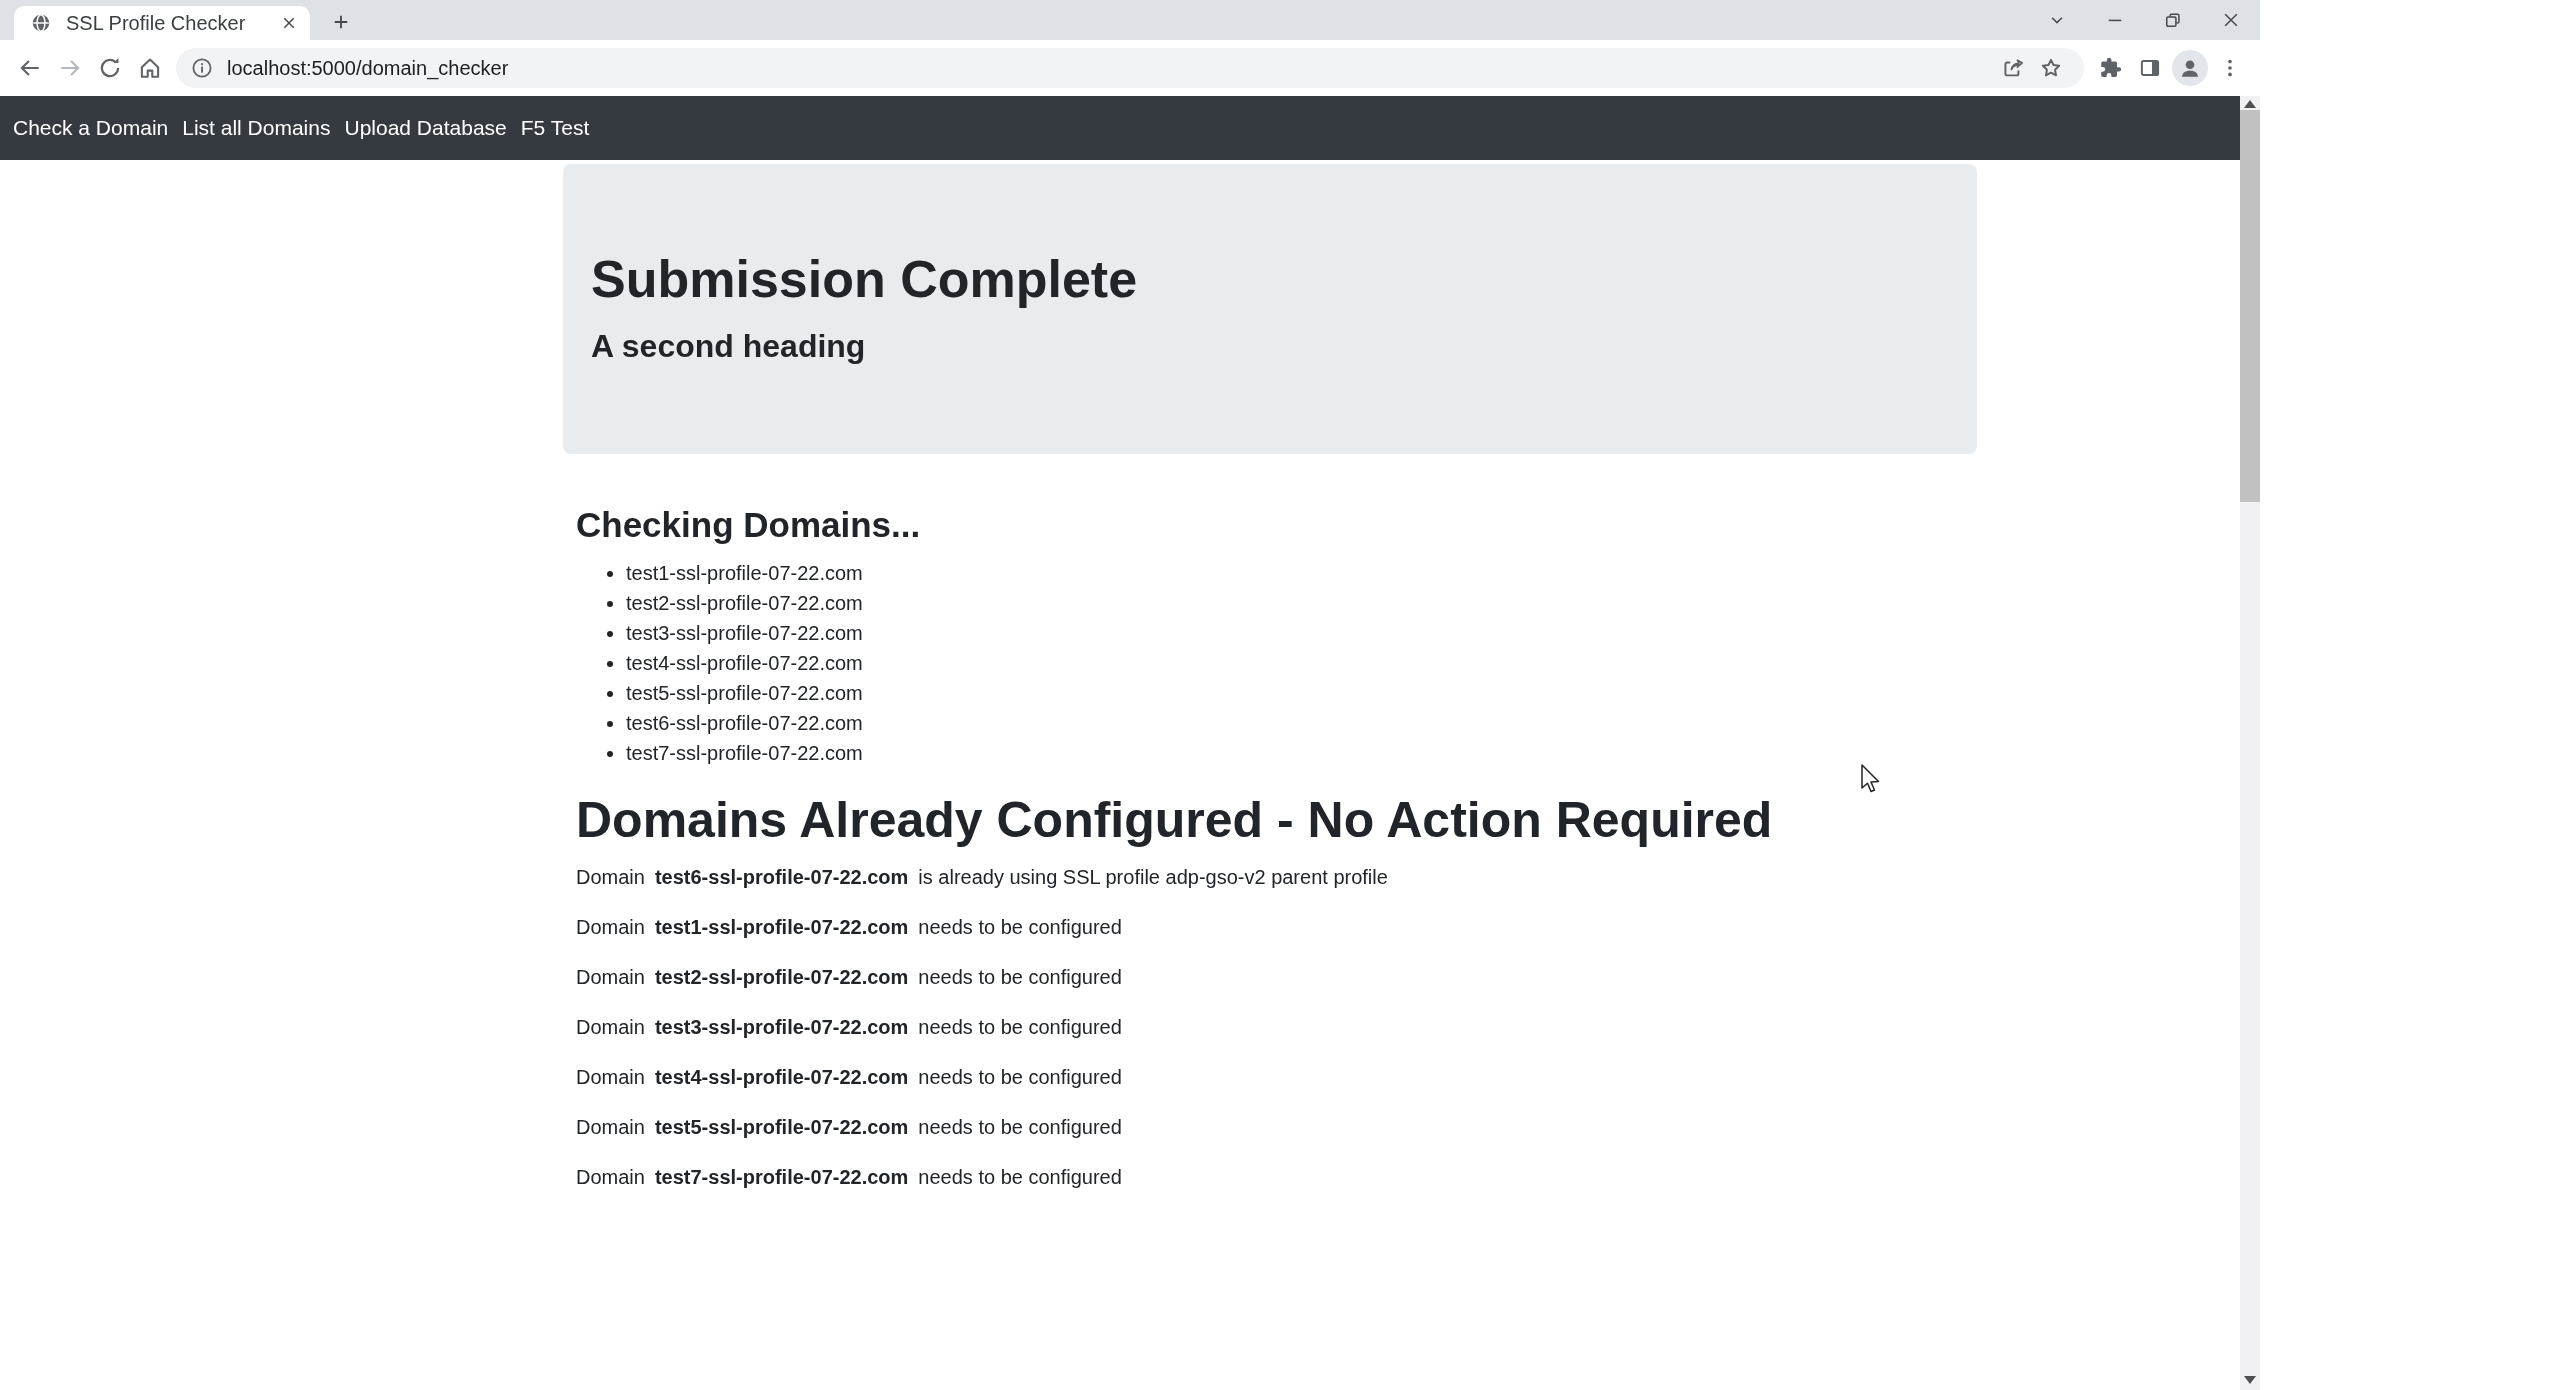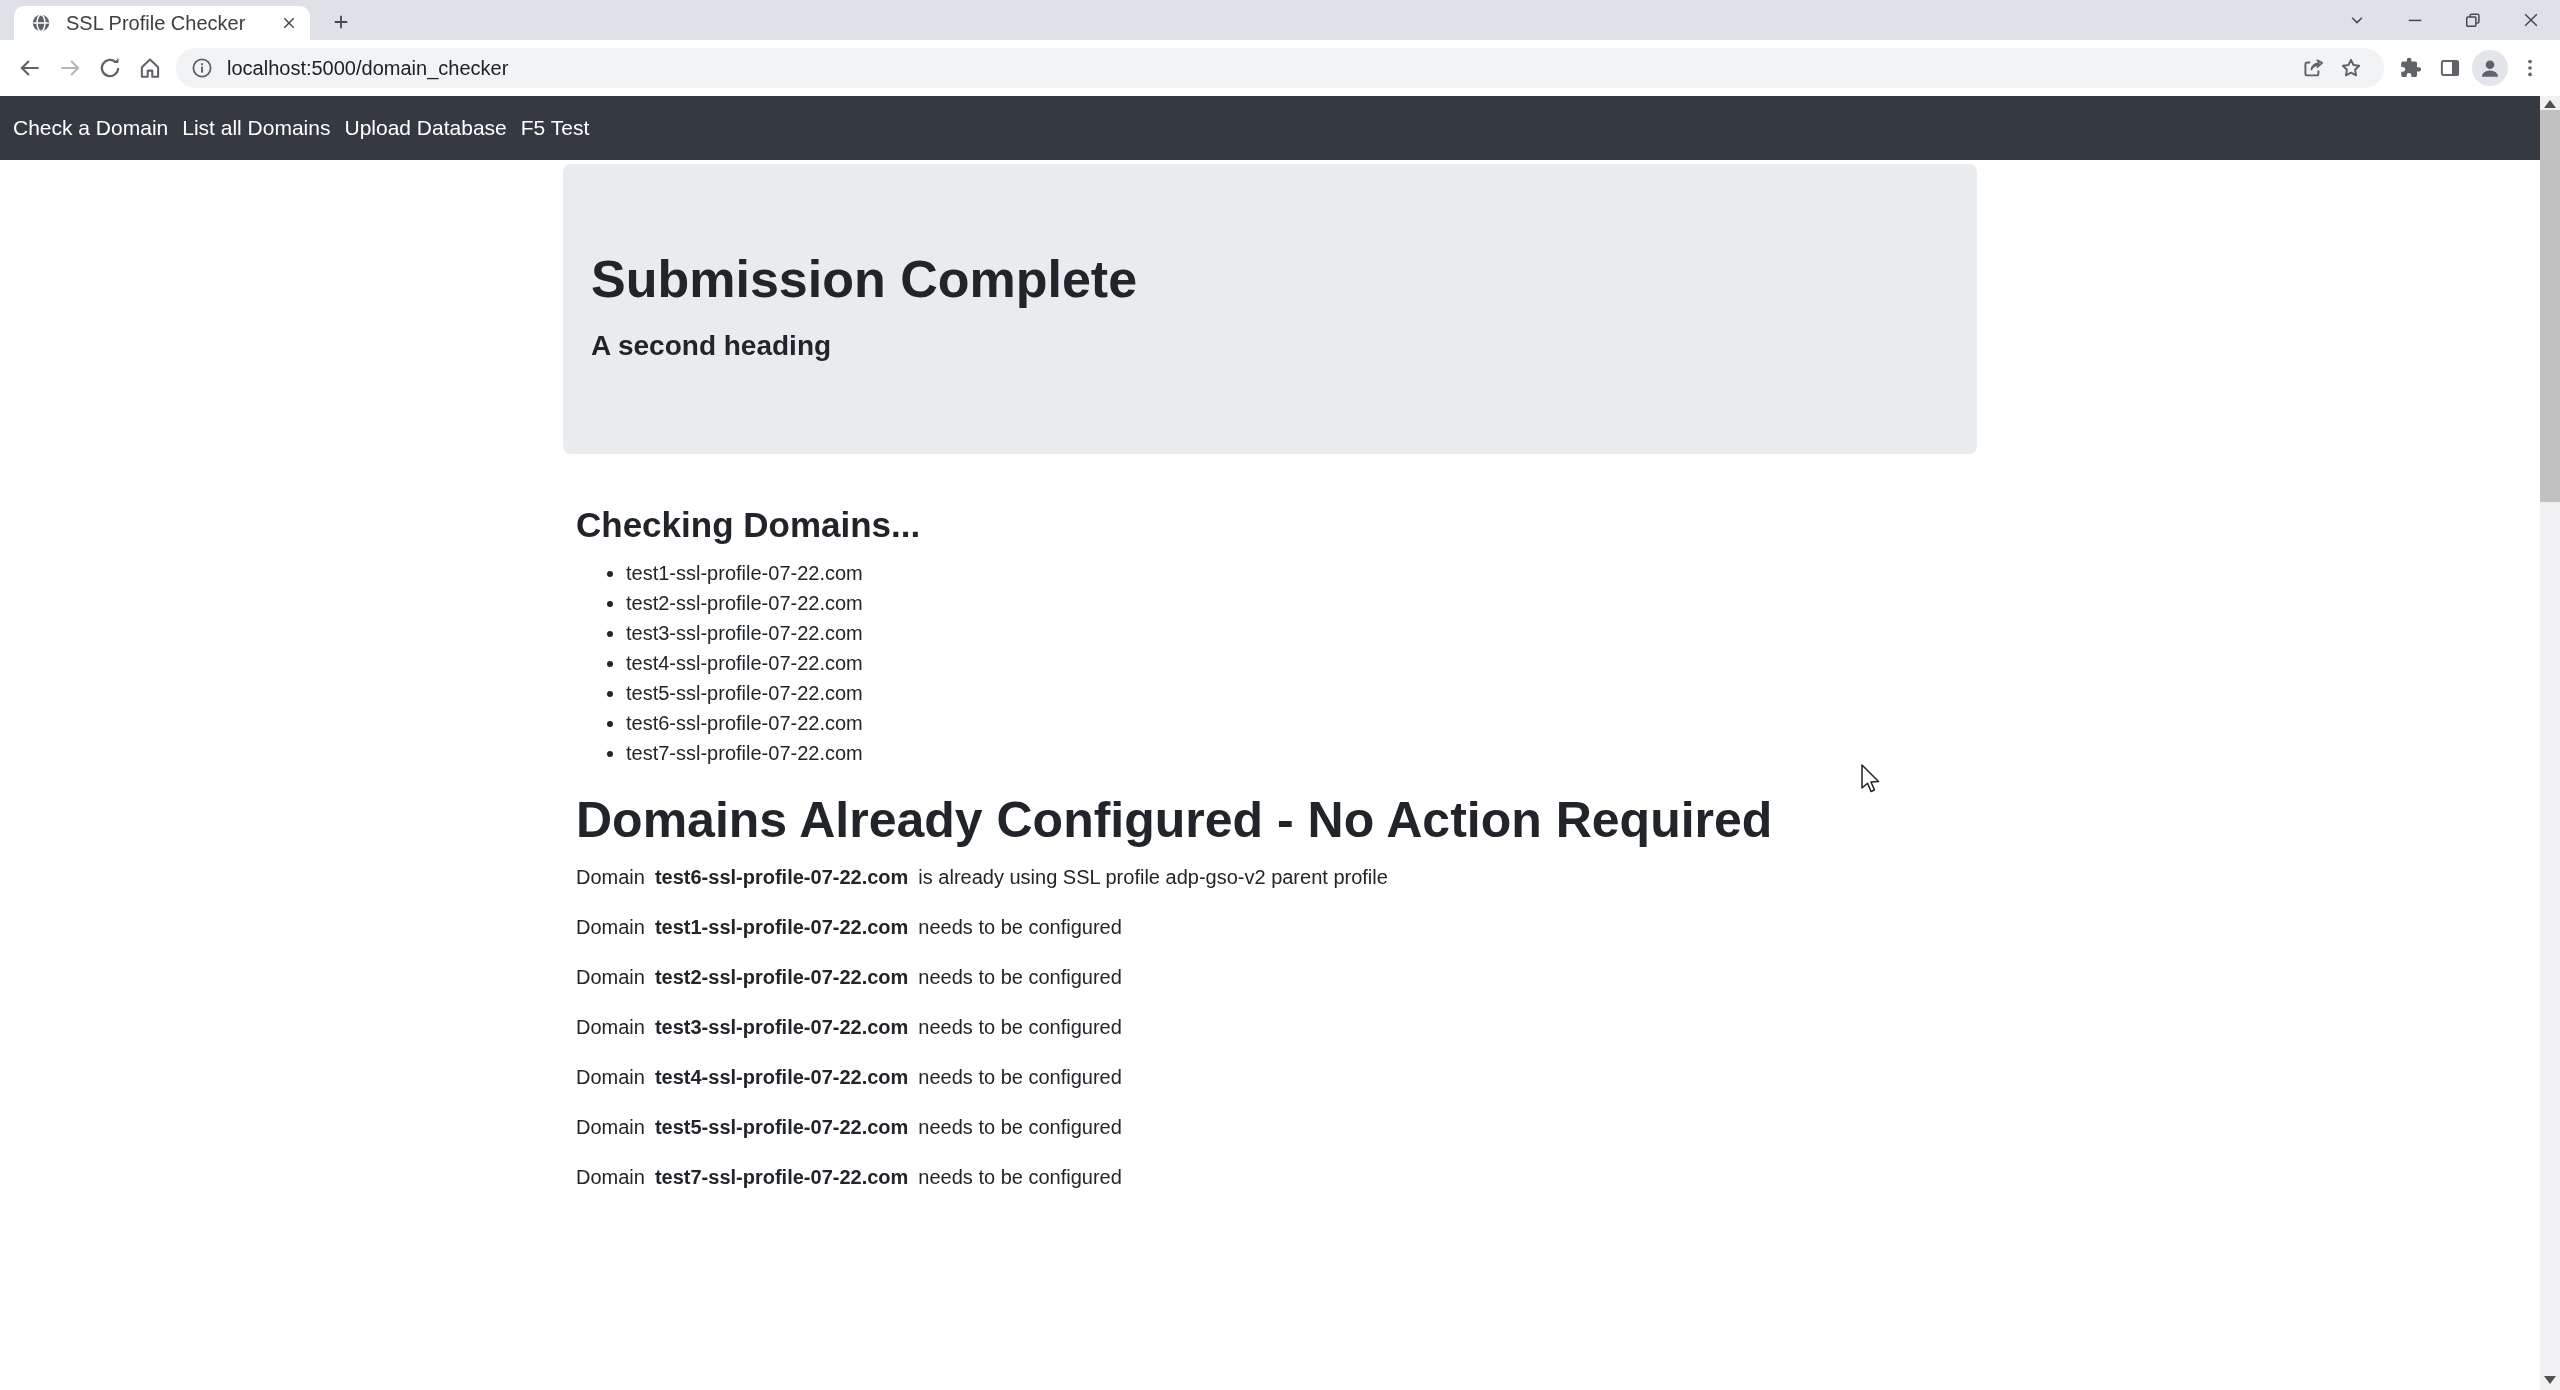--- a/index.html
+++ b/index.html
@@ -4,21 +4,21 @@
 <style>
   :root{
     --chrome_bg:#dee1e6; --toolbar_bg:#ffffff; --omnibox_bg:#f1f3f4;
     --icon:#5f6368; --navbar_bg:#343a40; --navbar_link:#ffffff;
     --jumbotron_bg:#e9ecef; --text:#212529;
     --scrollbar_track:#f1f1f3; --scrollbar_thumb:#c1c1c1;
   }
   *{margin:0;padding:0;box-sizing:border-box;}
   html,body{width:2560px;height:1390px;overflow:hidden;}
   body{font-family:"Liberation Sans","DejaVu Sans",sans-serif;background:#fff;}
-  .browser{position:relative;width:2560px;height:1390px;background:#fff;border-radius:28px;}
+  .browser{position:relative;width:2260px;height:1390px;background:#fff;border-radius:28px;}
 
   
   .tabstrip{position:relative;height:40px;background:var(--chrome_bg);}
   .tab{position:absolute;left:14px;top:6px;width:296px;height:34px;background:#fff;
        border-radius:10px 10px 0 0;display:flex;align-items:center;padding:0 8px 0 16px;}
   .favicon{width:22px;height:22px;display:flex;align-items:center;}
   .tab-title{font-size:20px;color:#3c4043;margin-left:14px;flex:1;white-space:nowrap;overflow:hidden;}
   .tab-close{width:26px;height:26px;display:flex;align-items:center;justify-content:center;border-radius:50%;}
   .newtab{position:absolute;left:326px;top:7px;width:30px;height:30px;display:flex;align-items:center;justify-content:center;}
   .win-controls{position:absolute;right:0;top:0;height:40px;display:flex;}
@@ -37,21 +37,21 @@
 
   
   .navbar{height:64px;margin-right:20px;background:var(--navbar_bg);display:flex;align-items:center;padding-left:6px;}
   .nav-link{color:var(--navbar_link);font-size:21px;text-decoration:none;padding:0 7px;white-space:nowrap;cursor:pointer;}
 
   
   .page{width:2540px;height:1230px;overflow:hidden;background:#fff;}
   .container{width:1414px;margin:0 auto;padding:0 13px;color:var(--text);}
   .jumbotron{margin:4px -13px 50px;background:var(--jumbotron_bg);border-radius:8px;padding:84px 28px;}
   .jumbo-title{font-size:52px;line-height:62px;font-weight:700;color:var(--text);margin-bottom:12px;}
-  .jumbo-subtitle{font-size:28px;line-height:48px;font-weight:700;color:var(--text);}
+  .jumbo-subtitle{font-size:32px;line-height:48px;font-weight:700;color:var(--text);}
   .h3{font-size:35px;line-height:42px;font-weight:700;margin:0 0 12px;}
   .domain-list{margin:0 0 20px;padding-left:50px;font-size:20px;line-height:30px;}
   .section-h1{font-size:50px;line-height:60px;font-weight:700;margin:22px 0 12px;}
   .status-line{display:flex;gap:10px;font-size:20px;line-height:30px;margin:0 0 20px;}
   .status-line b{font-weight:700;}
   .footer-heading{font-size:38px;line-height:46px;font-weight:700;margin-top:56px;}
 
   
   .scrollbar{position:absolute;right:0;top:96px;width:20px;height:1294px;background:var(--scrollbar_track);}
   .sb-up{position:absolute;top:4px;left:4px;width:0;height:0;

